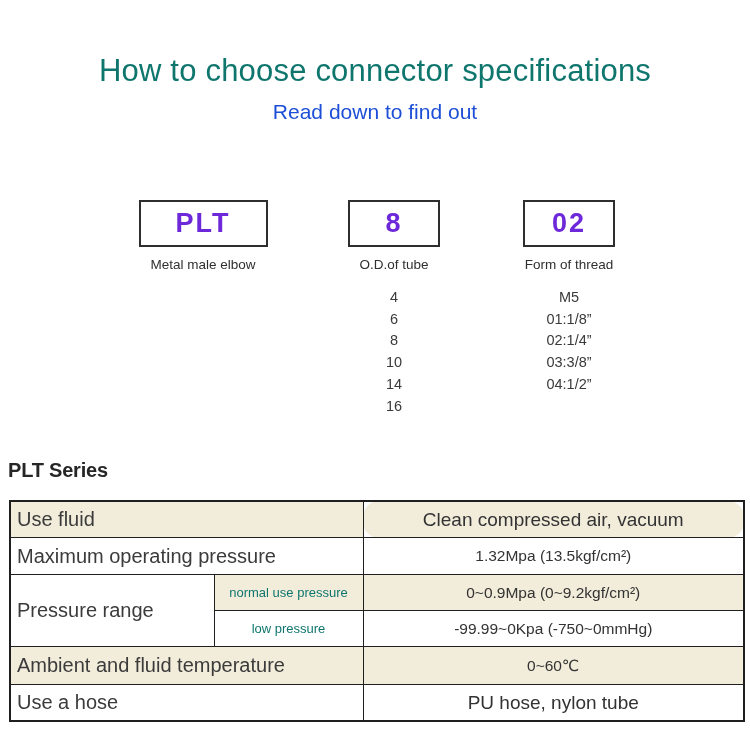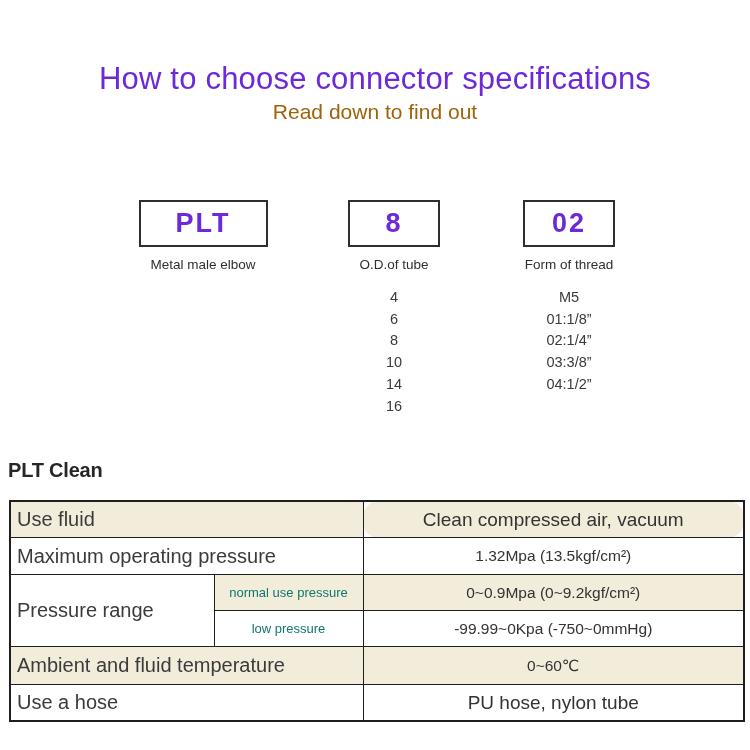--- a/index.html
+++ b/index.html
@@ -5,27 +5,27 @@
   html, body { margin:0; padding:0; }
   body { background:#ffffff; font-family:"Liberation Sans","DejaVu Sans",sans-serif; }
 
   .canvas {
     position:relative; width:750px; height:750px; background:#ffffff;
     overflow:hidden; margin:0 auto;
   }
 
   
   .title {
-    position:absolute; top:53px; left:0; right:0; margin:8px;
+    position:absolute; top:53px; left:0; right:0; margin:0;
     text-align:center; font-size:31px; font-weight:500;
-    color:#6d28d9; letter-spacing:0.2px;
+    color:#0f766e; letter-spacing:0.2px;
   }
   .subtitle {
     position:absolute; top:100px; left:0; right:0;
-    text-align:center; font-size:21px; color:#a16207;
+    text-align:center; font-size:21px; color:#1d4ed8;
   }
 
   
   .segment { position:absolute; top:200px; }
   .seg-model  { left:118px; width:170px; }
   .seg-tube   { left:318px; width:152px; }
   .seg-thread { left:493px; width:152px; }
 
   .code-box {
     margin:0 auto; border:2px solid #2e2e2e; background:#fff;
@@ -108,21 +108,21 @@
     <div class="seg-label">Form of thread</div>
     <ul class="options">
       <li>M5</li>
       <li>01:1/8”</li>
       <li>02:1/4”</li>
       <li>03:3/8”</li>
       <li>04:1/2”</li>
     </ul>
   </div>
 
-  <h2 class="series-heading">PLT Clean</h2>
+  <h2 class="series-heading">PLT Series</h2>
 
   <table class="spec-table">
     <colgroup>
       <col style="width:204px">
       <col style="width:149px">
       <col style="width:381px">
     </colgroup>
     <tbody>
       <tr class="r1">
         <td colspan="2" class="lbl hl">Use fluid</td>

